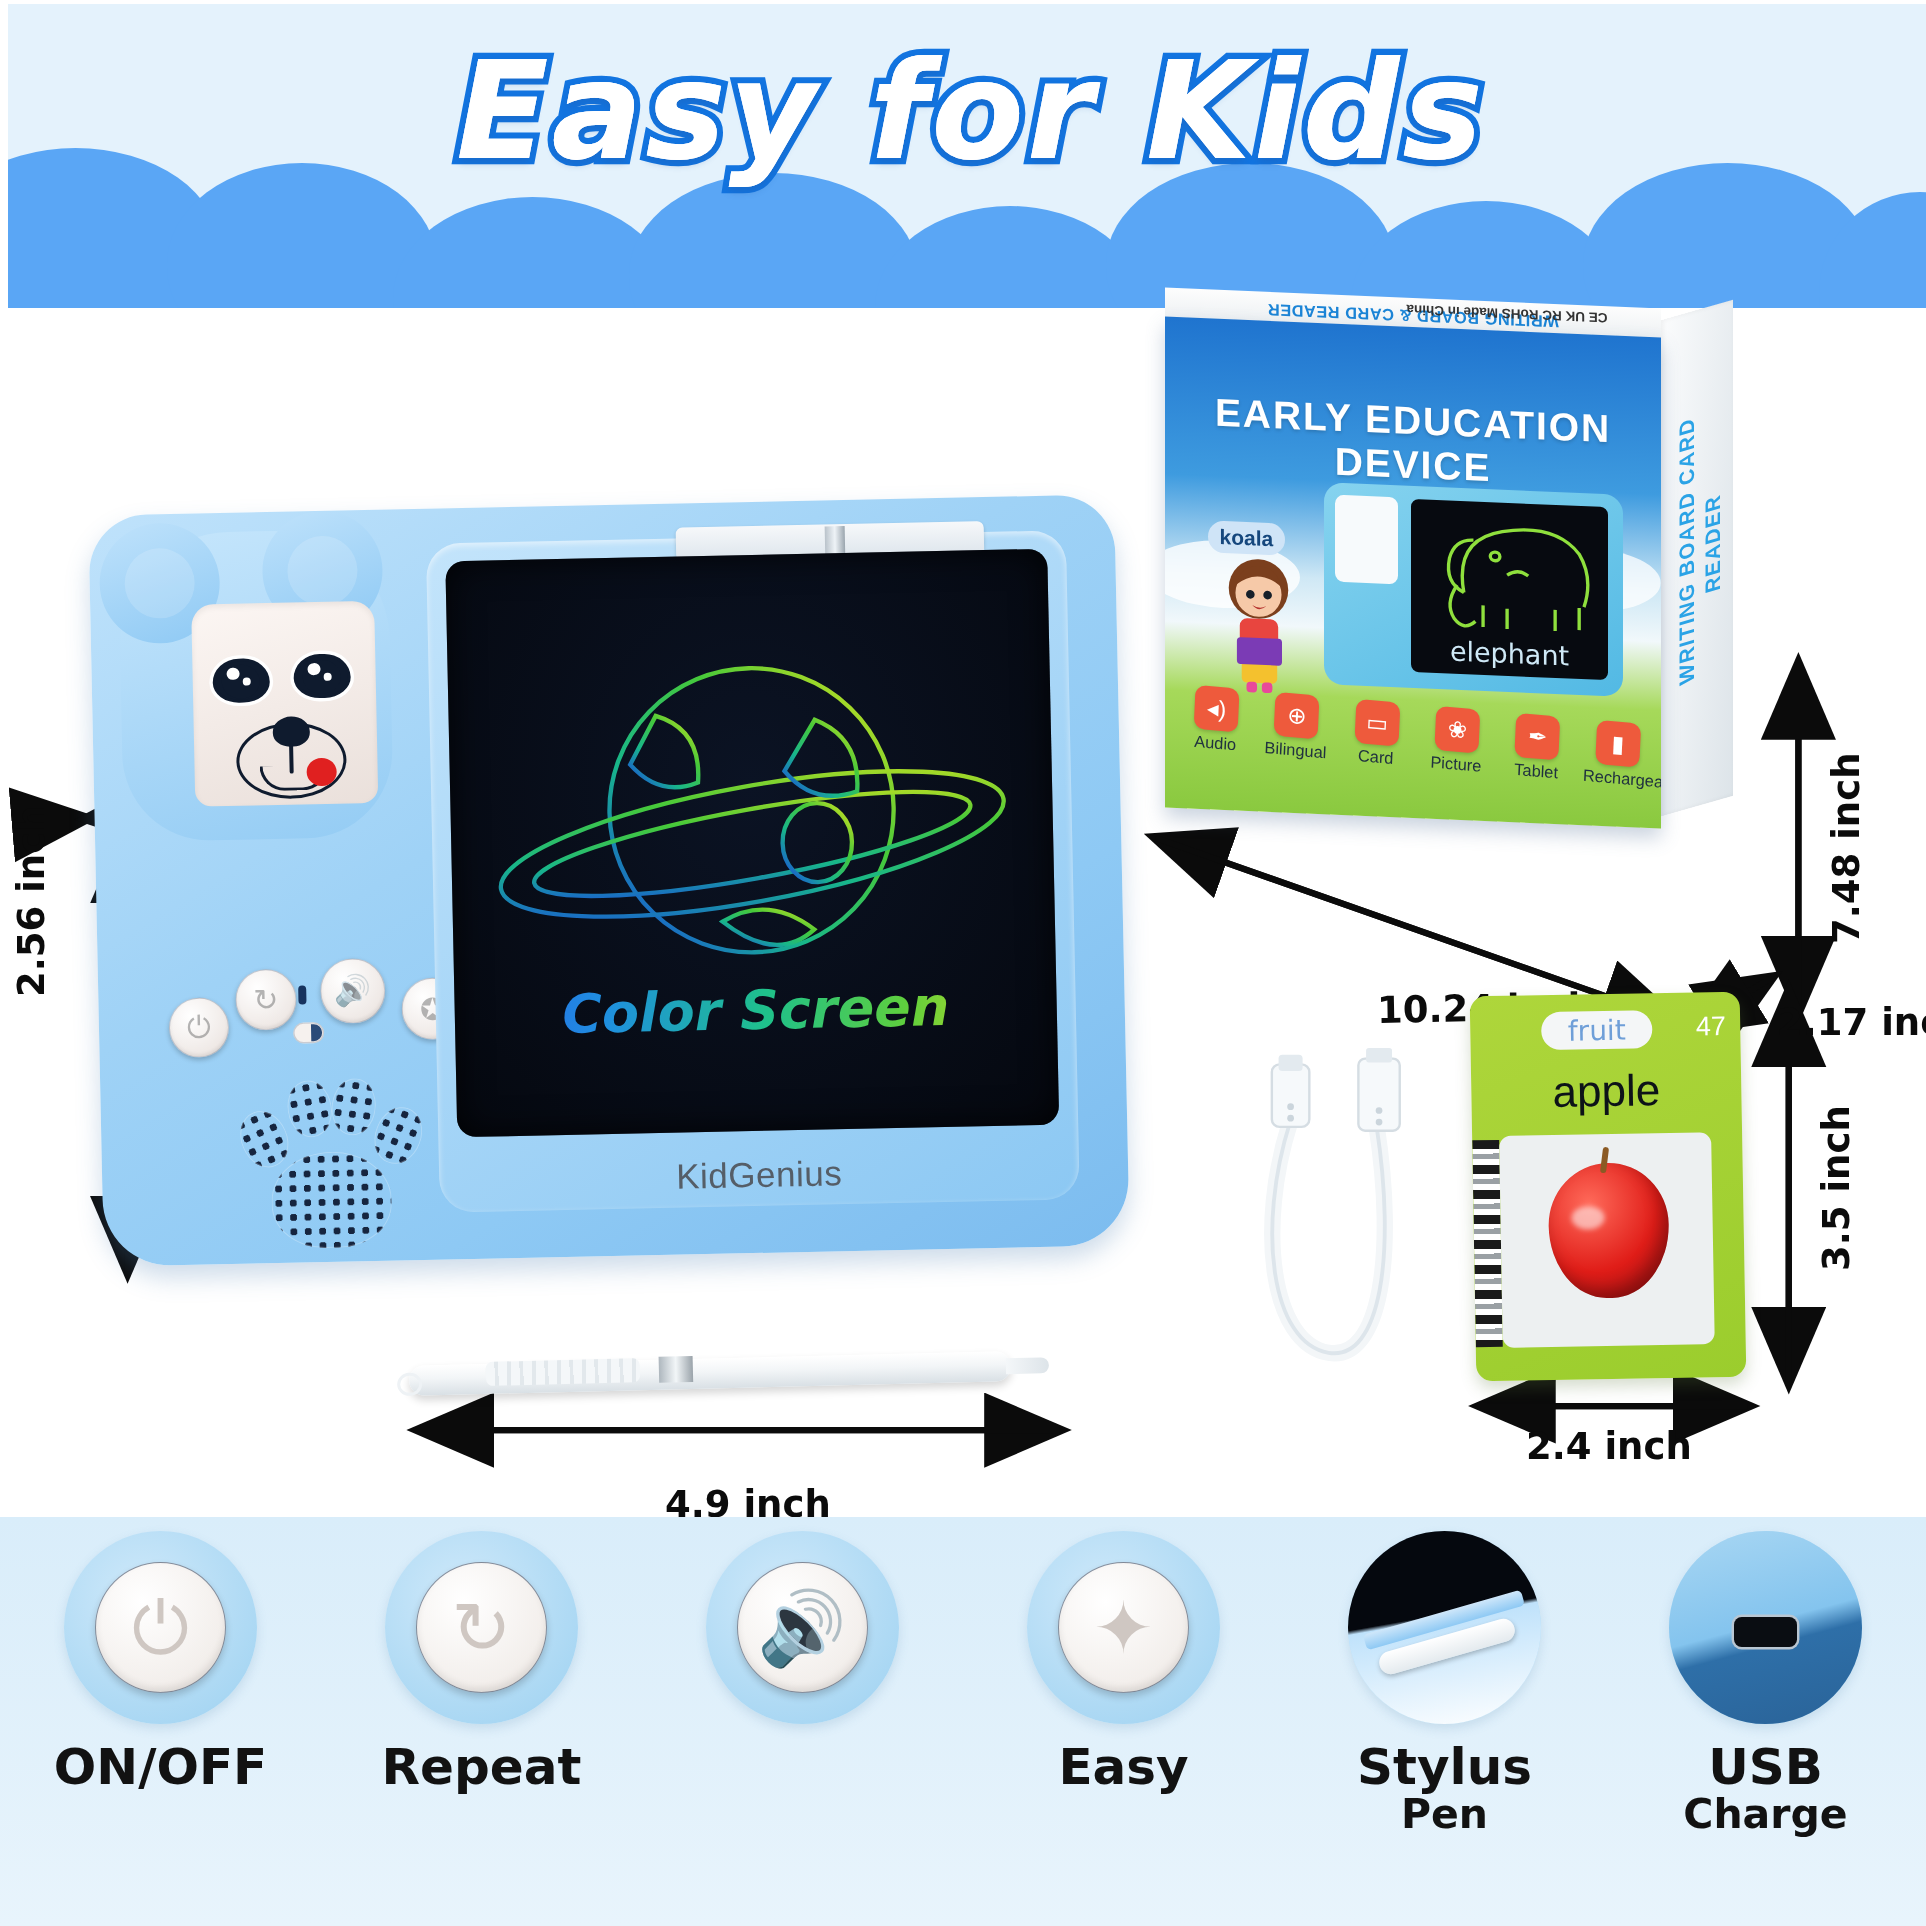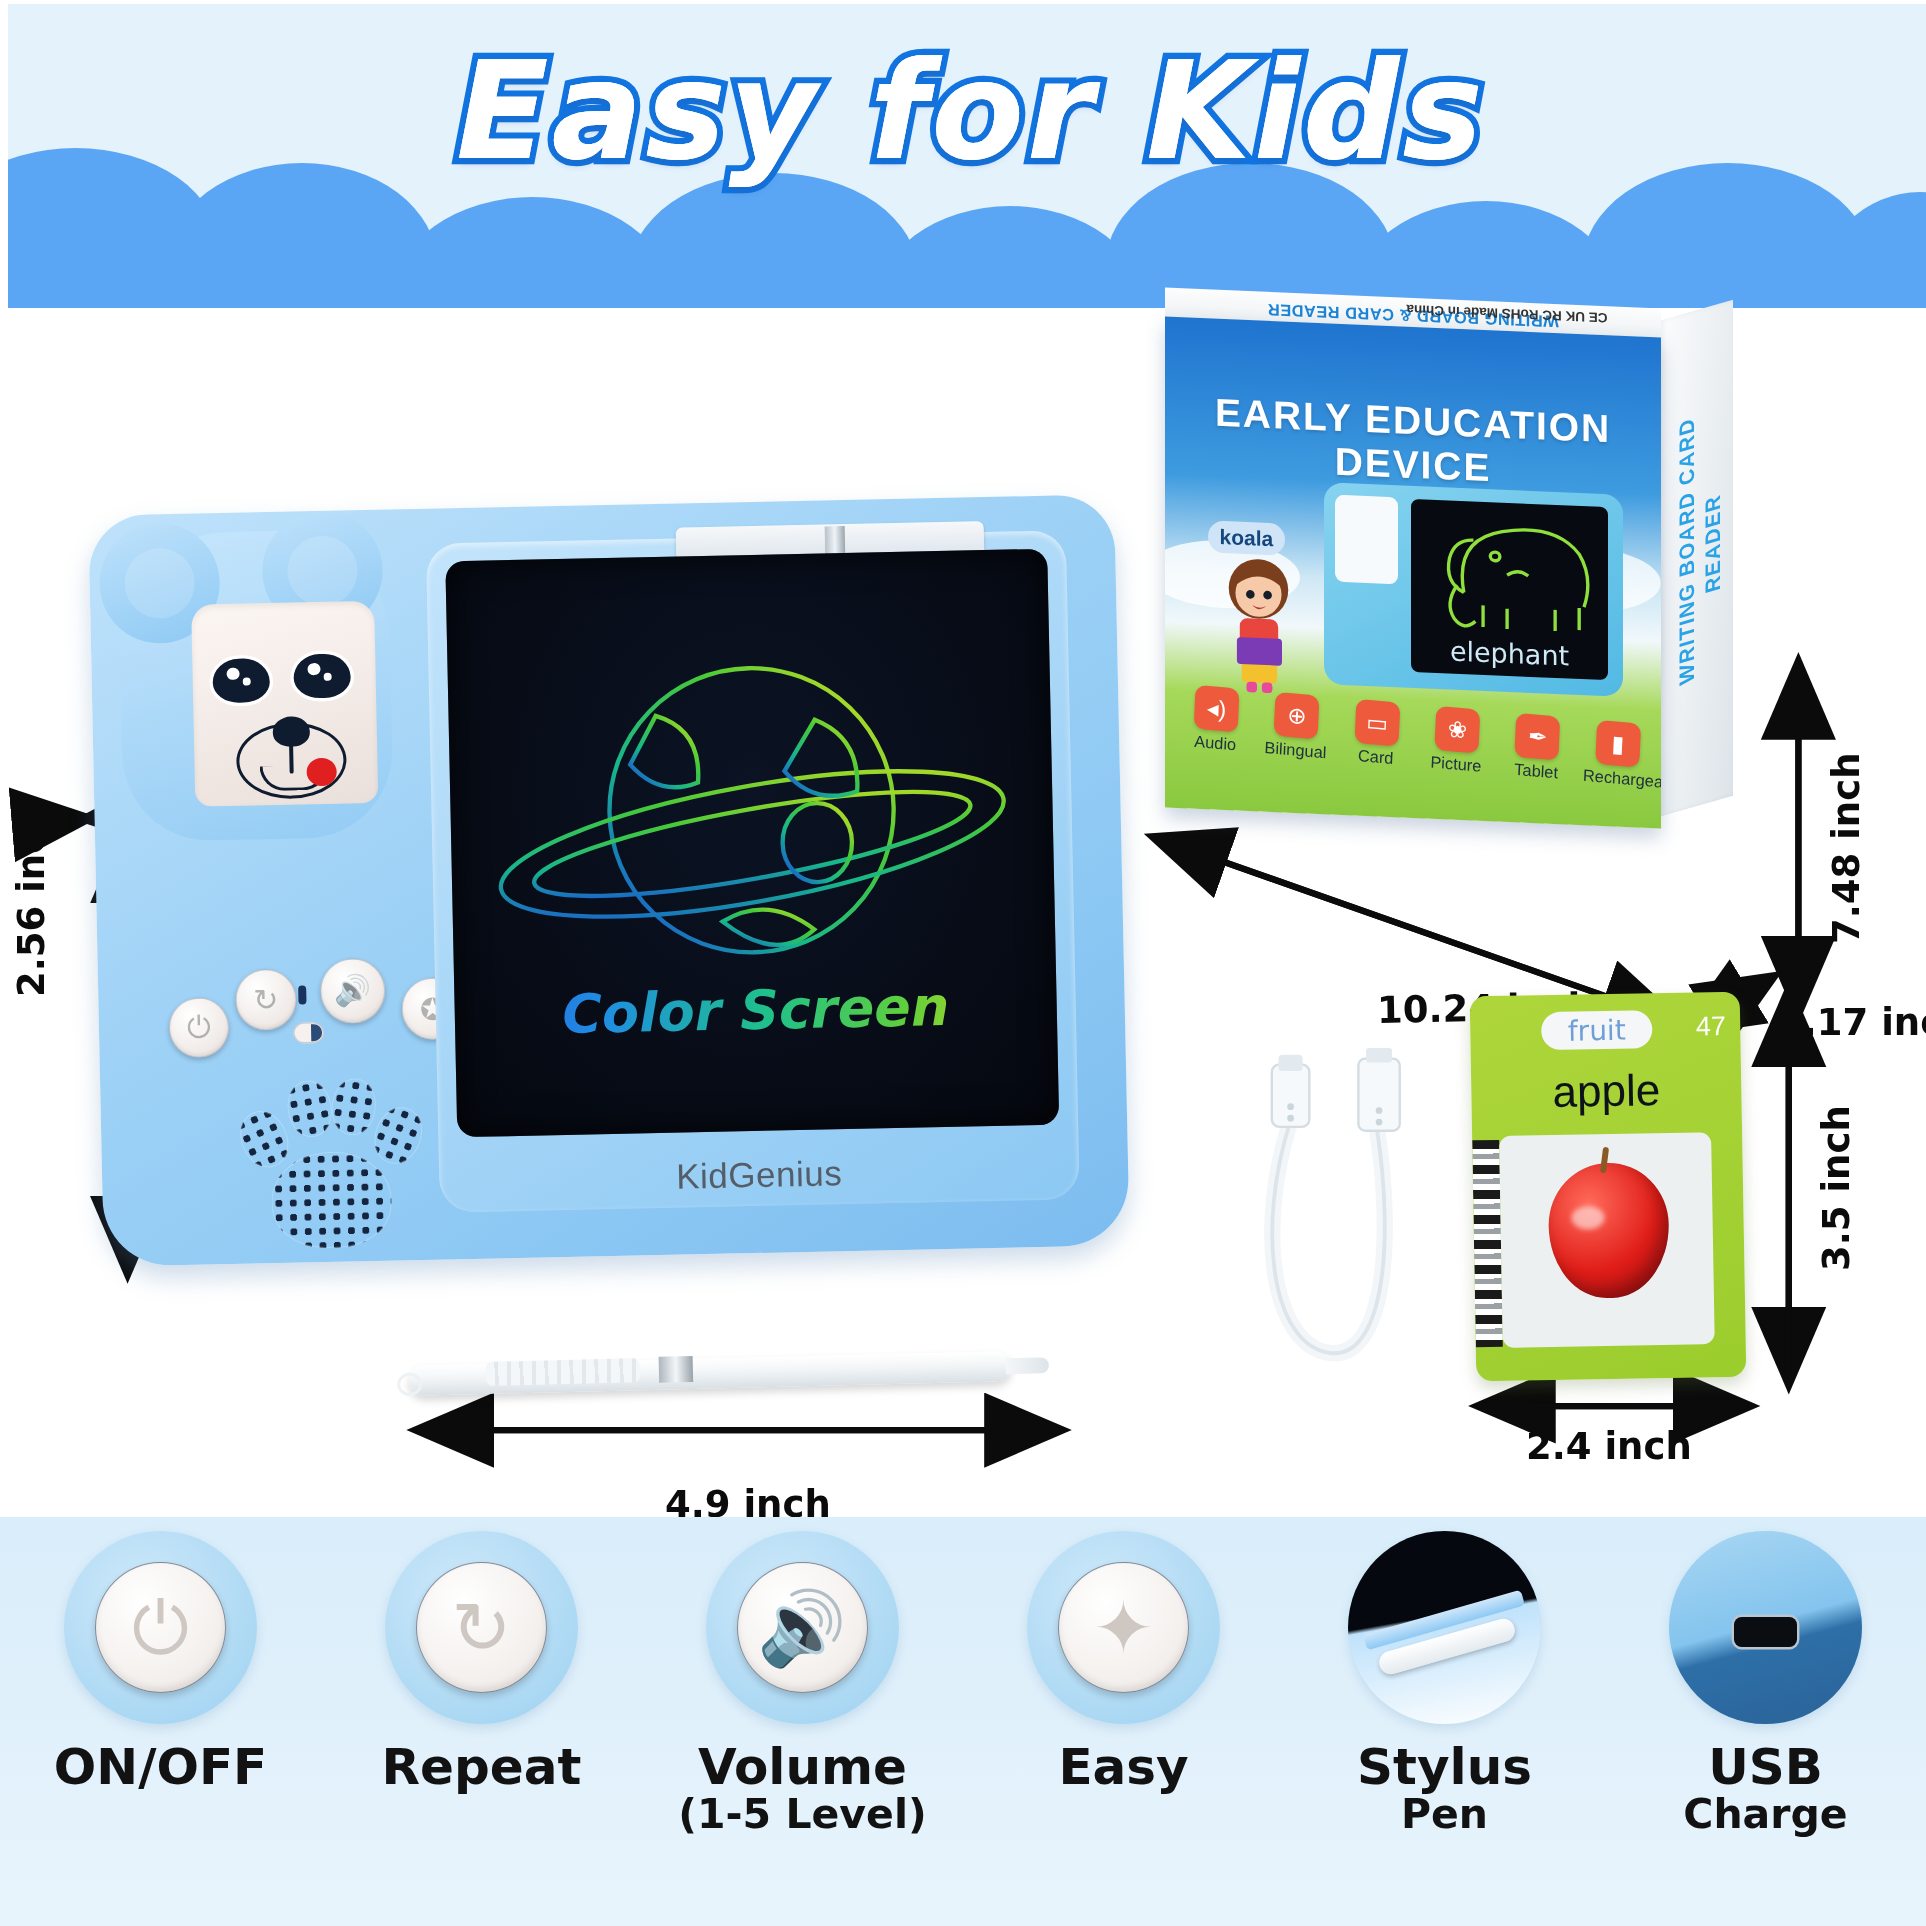--- a/index.html
+++ b/index.html
@@ -649,24 +649,20 @@
         <span>Repeat</span>
       </div>
     </div>
 
     <div class="bcell">
       <div class="bcircle">
         <div class="bbtn">
           <div class="bglyph">🔊</div>
         </div>
       </div>
-      <div class="blabel">
-        <span>Volume</span>
-        <span class="sub">(1-5 Level)</span>
-      </div>
     </div>
 
     <div class="bcell">
       <div class="bcircle">
         <div class="bbtn">
           <div class="bglyph">✦</div>
         </div>
       </div>
       <div class="blabel">
         <span>Easy</span>

